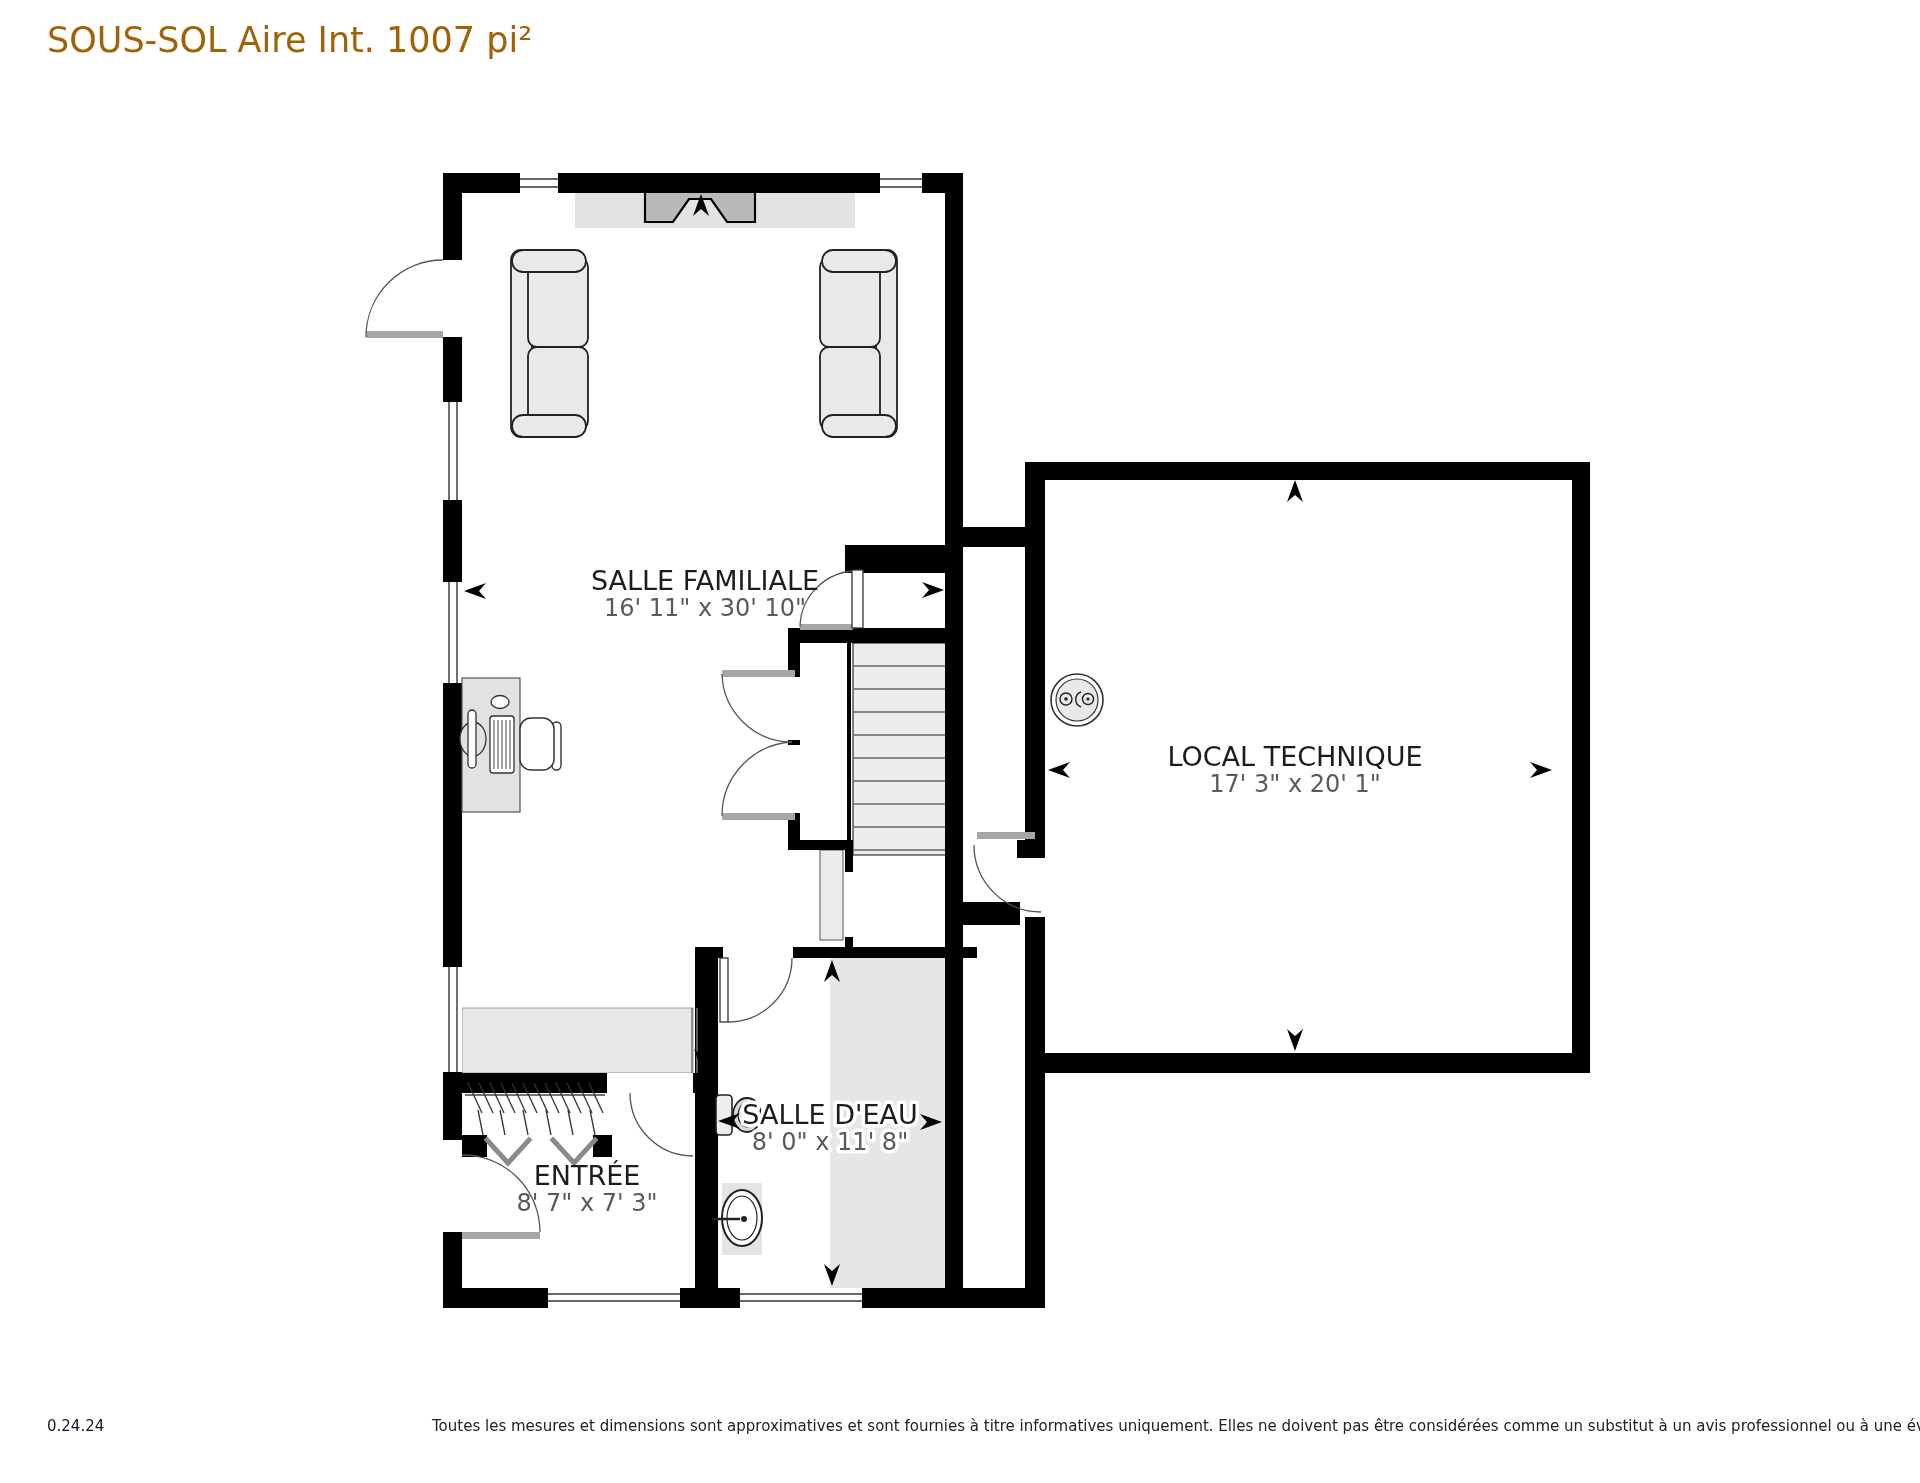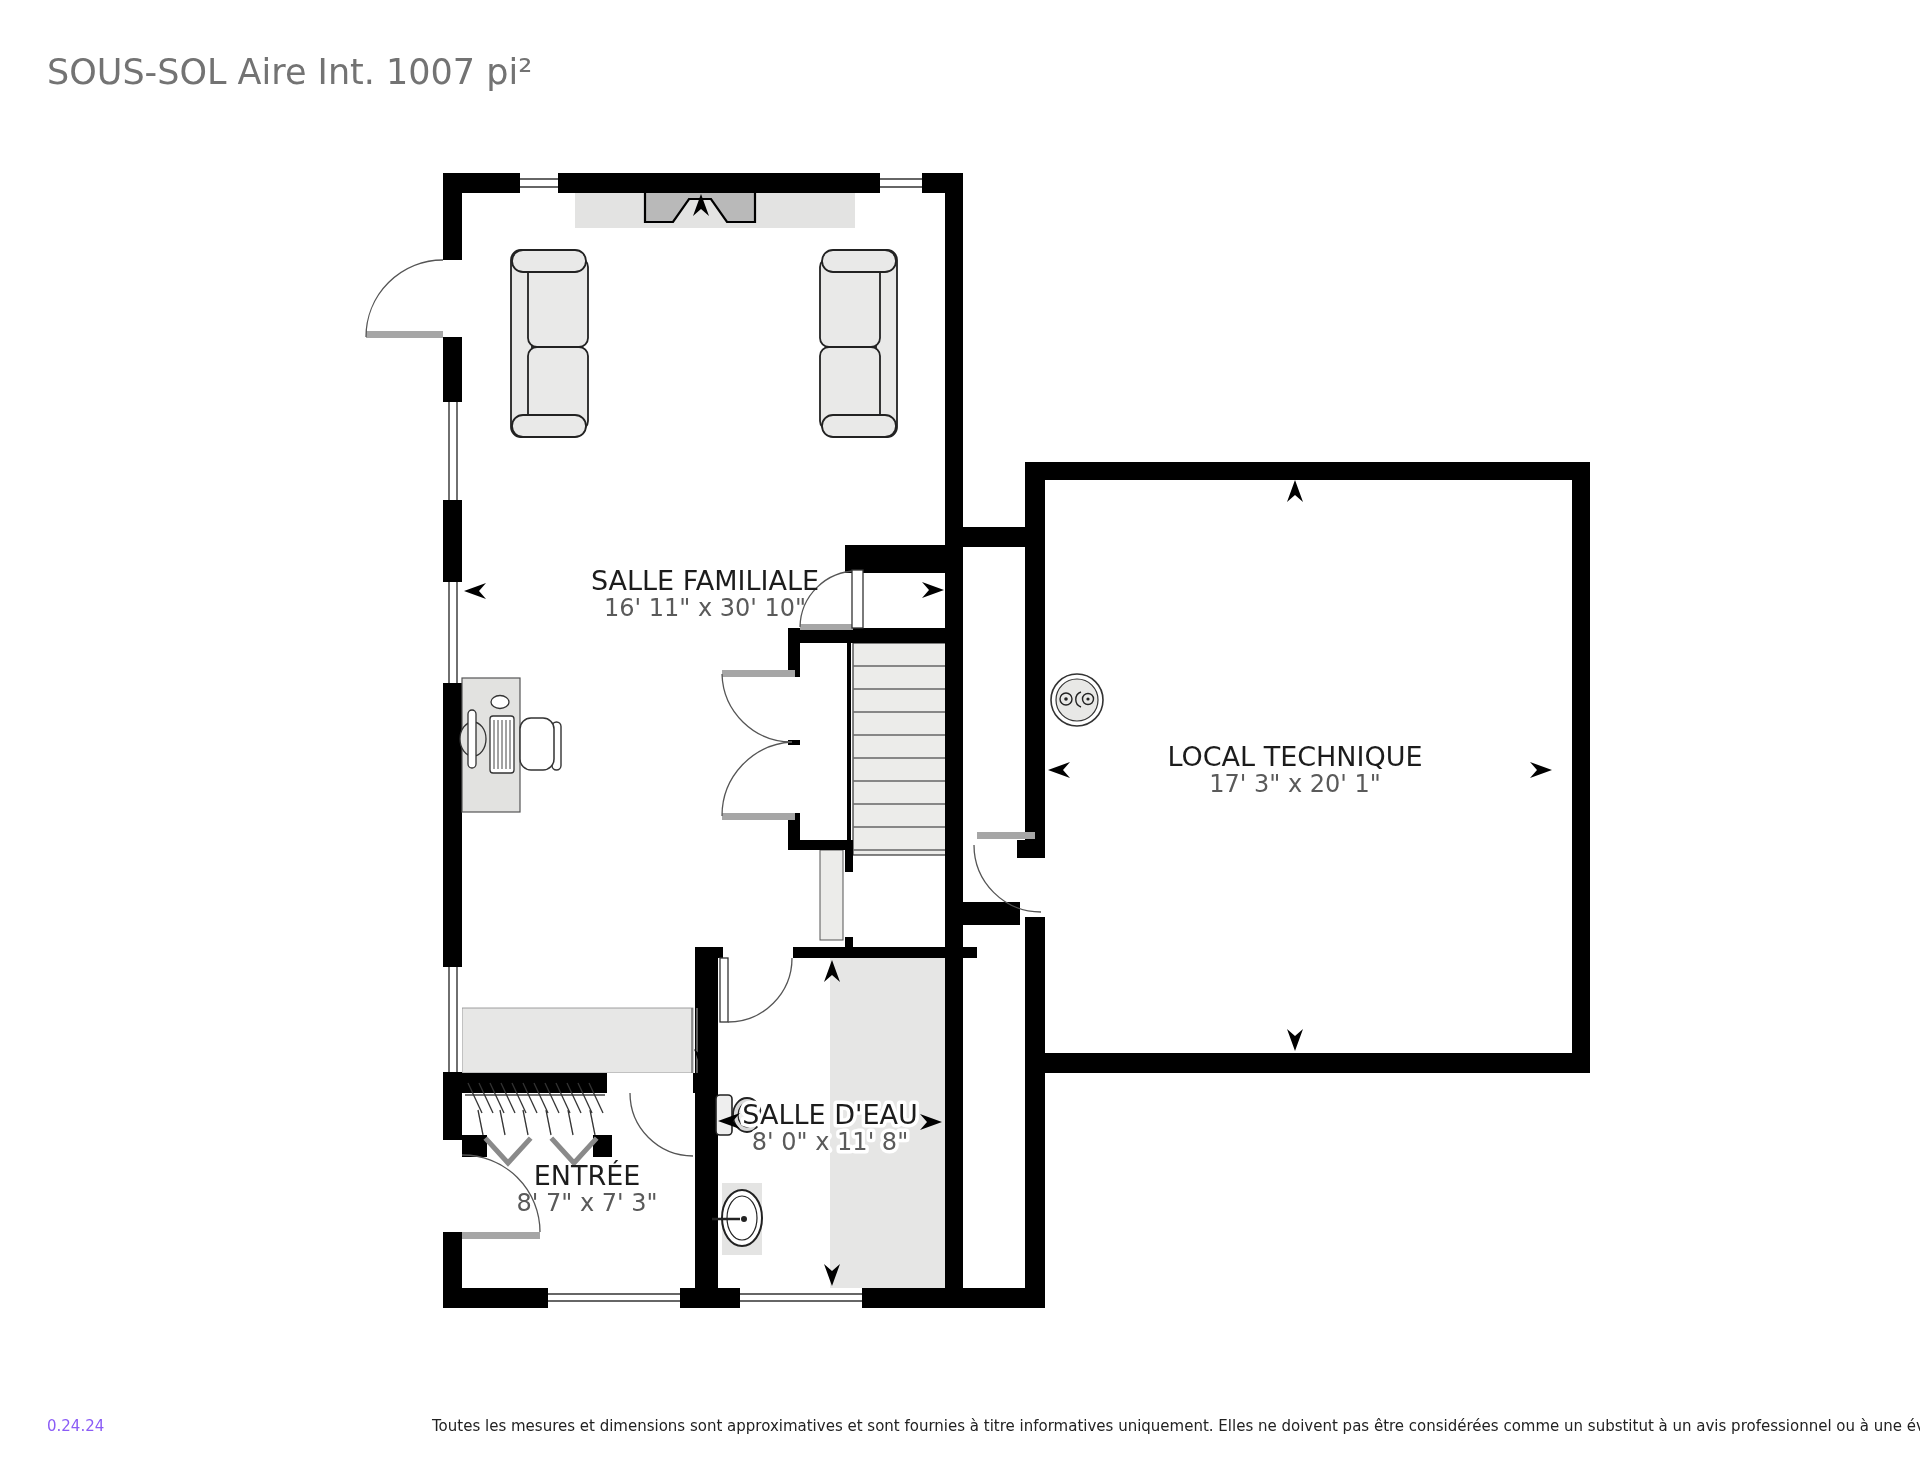--- a/index.html
+++ b/index.html
@@ -1,19 +1,19 @@
 <!DOCTYPE html>
 <html><head>
 <meta charset="utf-8">
 <style>
   html,body{margin:0;padding:0;background:#fff;}
   body{font-family:"DejaVu Sans","Liberation Sans",sans-serif;}
   #stage{position:relative;width:1920px;height:1483px;background:#fff;overflow:hidden;}
-  #plan-title{position:absolute;left:47px;top:20px;font-size:35px;color:#737373;letter-spacing:0px;margin-top:32px;}
-  #footer-version{position:absolute;left:47px;top:1417px;font-size:15px;color:#8b5cf6;}
+  #plan-title{position:absolute;left:47px;top:20px;font-size:35px;color:#a16207;letter-spacing:0px;}
+  #footer-version{position:absolute;left:47px;top:1417px;font-size:15px;color:#0f172a;}
   #footer-disclaimer{position:absolute;left:432px;top:1417px;font-size:15px;color:#222;white-space:nowrap;}
   svg text{font-family:"DejaVu Sans","Liberation Sans",sans-serif;}
   .room-name{font-size:27px;fill:#1c1c1c;text-anchor:middle;}
   .room-dims{font-size:24px;fill:#5a5a5a;text-anchor:middle;}
   .halo{paint-order:stroke;stroke:#ffffff;stroke-width:7px;stroke-linejoin:round;}
   .wall{fill:#000;}
   .winline{stroke:#333;stroke-width:1.4;}
   .arc{fill:none;stroke:#555;stroke-width:1.3;}
   .leaf{fill:#a6a6a6;}
   .furn{fill:#e9e9e8;stroke:#222;stroke-width:1.8;}

